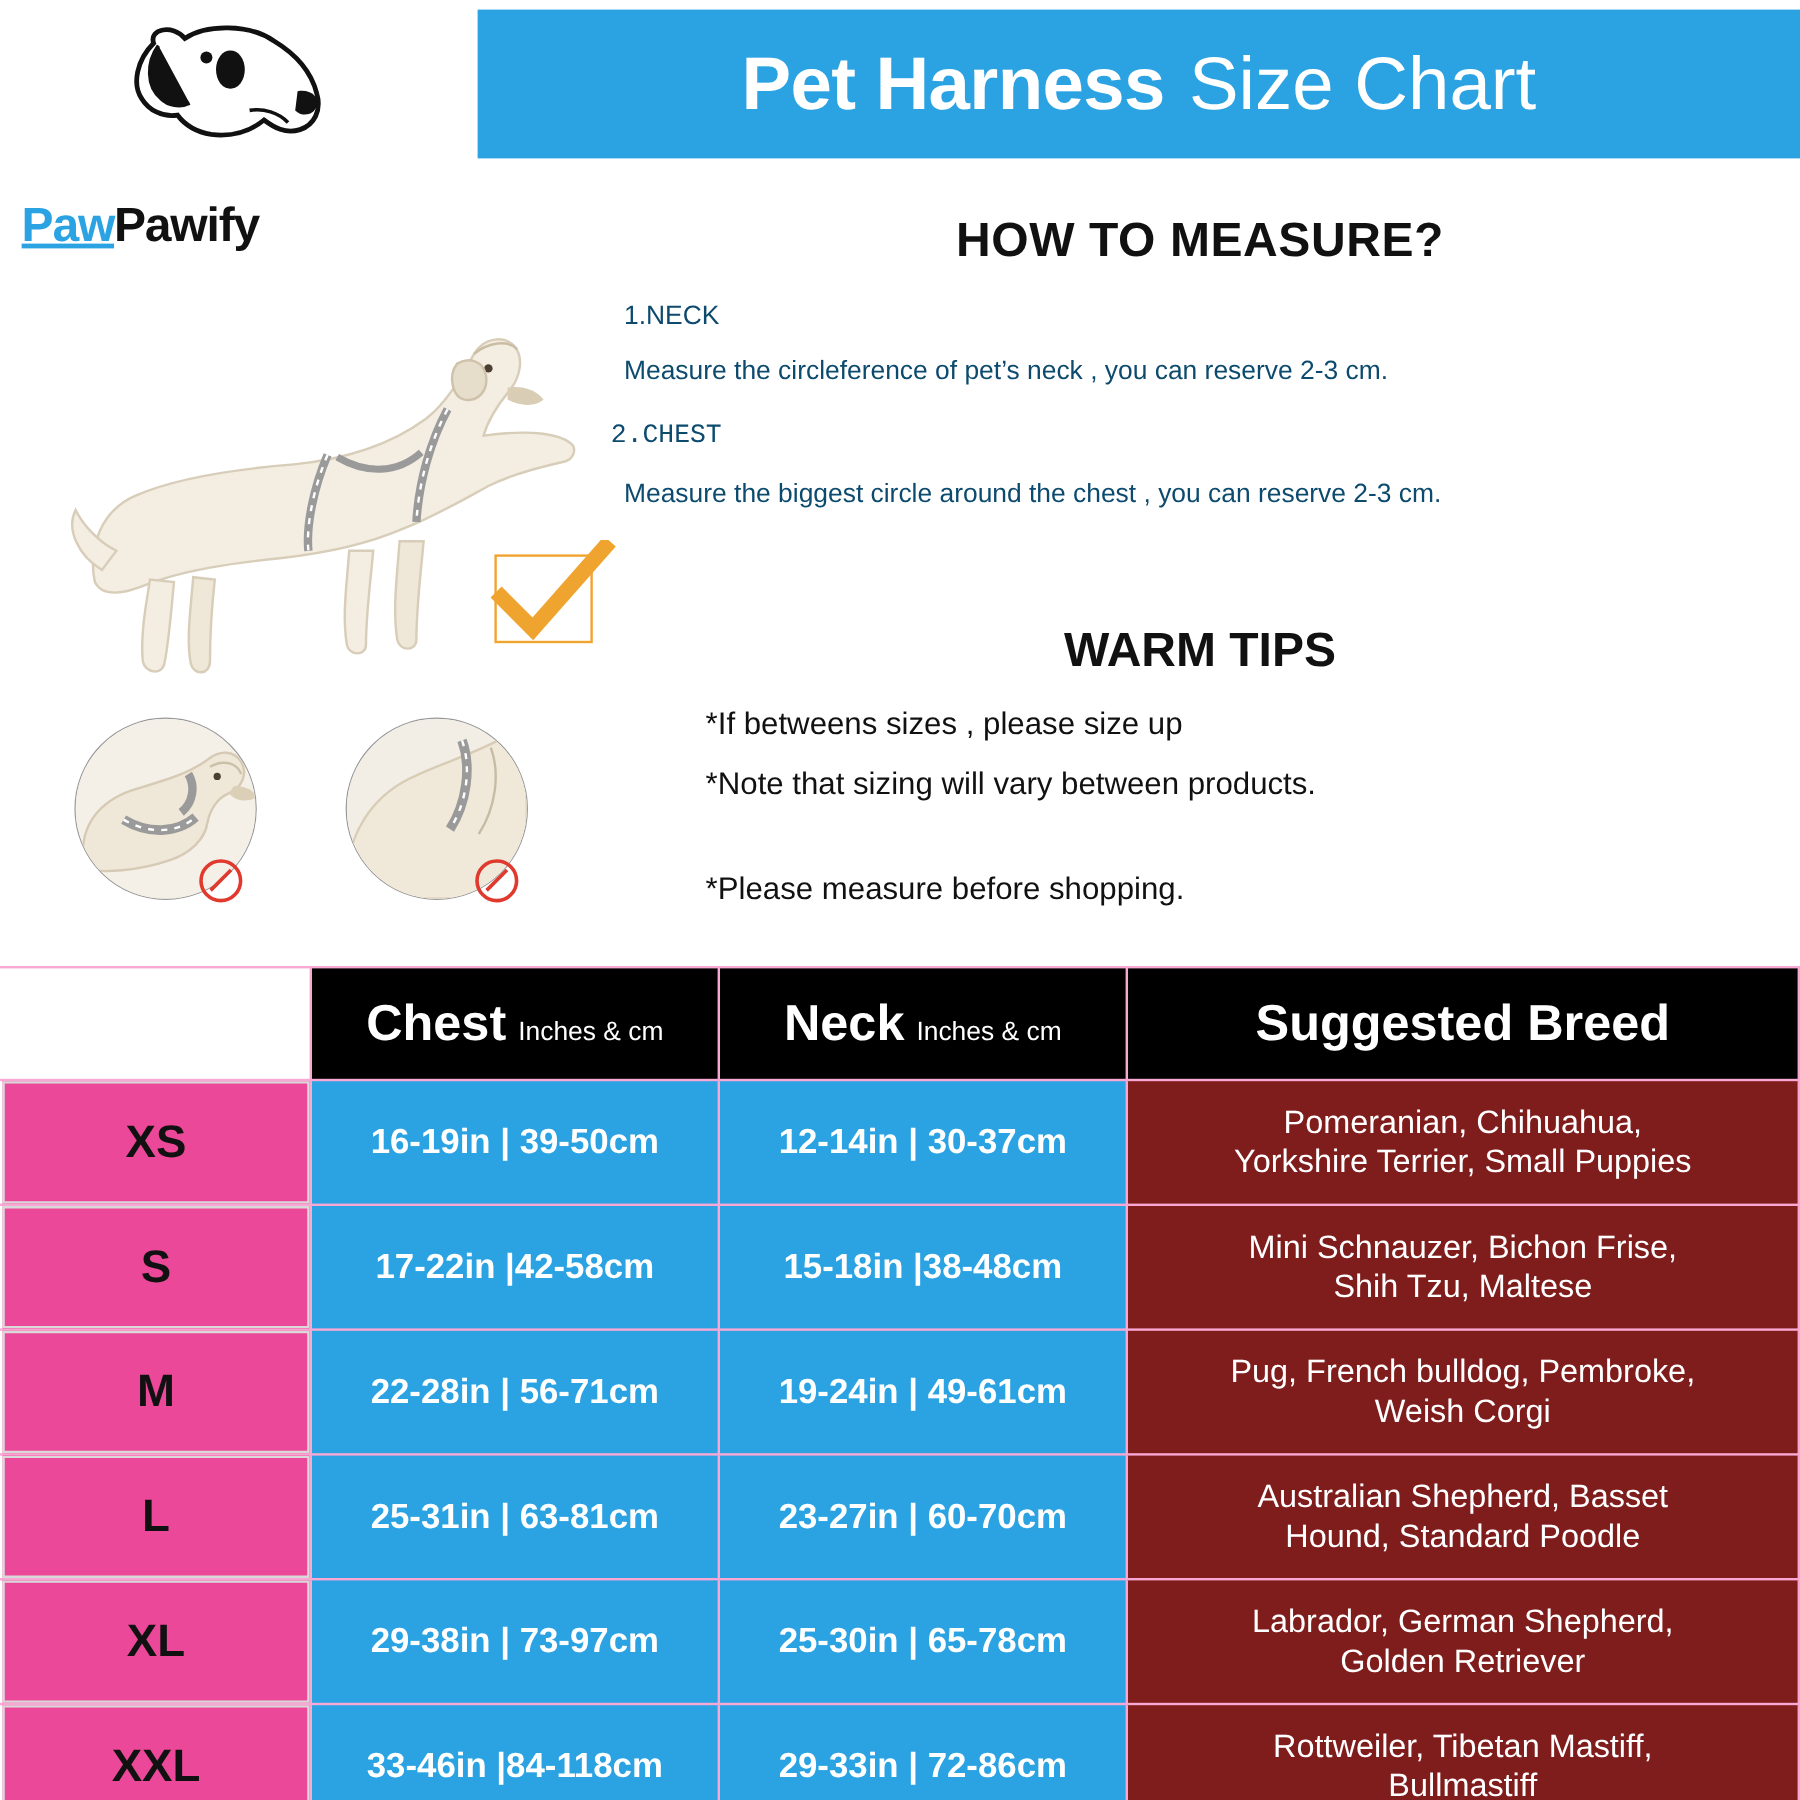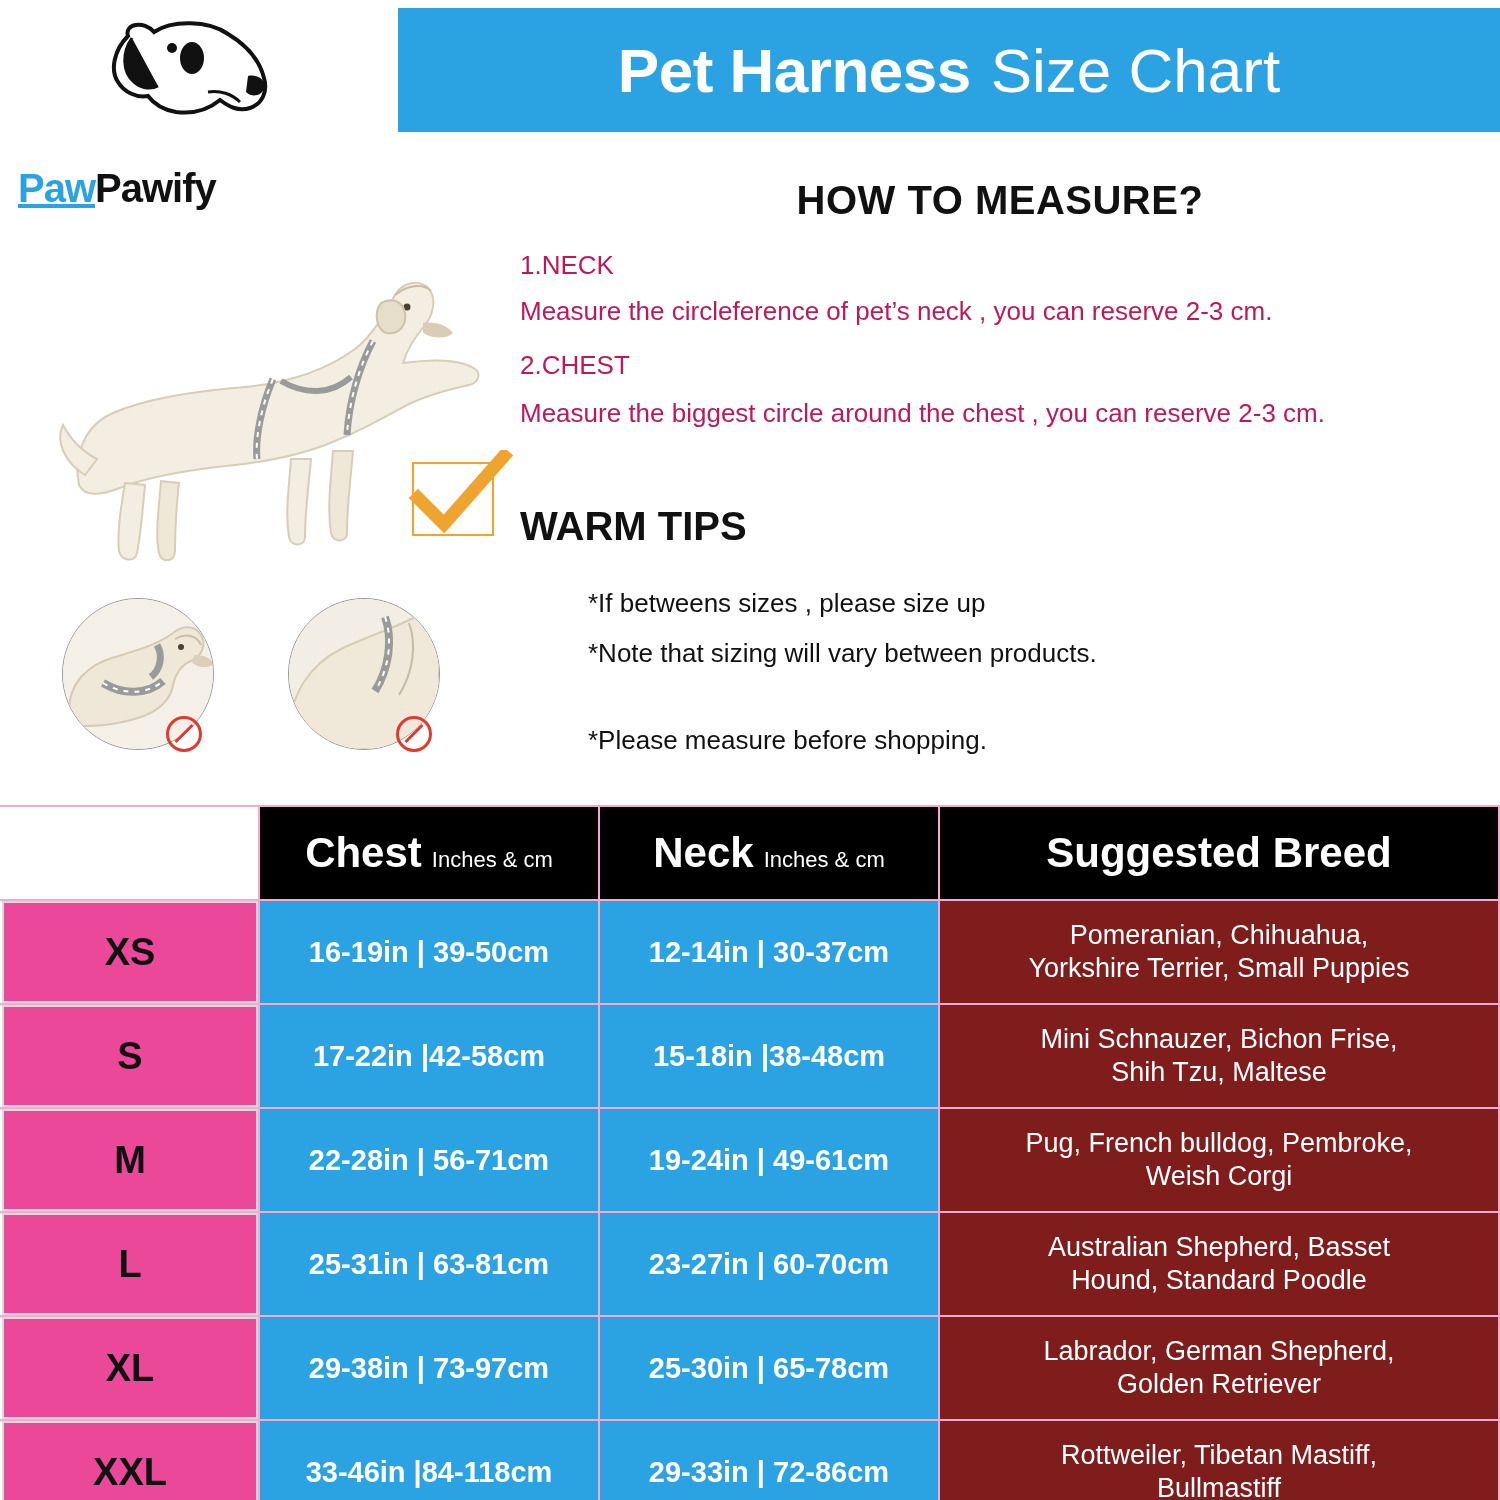--- a/index.html
+++ b/index.html
@@ -125,34 +125,34 @@
     position: absolute;
     left: 520px; top: 178px;
     width: 960px;
     text-align: center;
     font-size: 40px;
     font-weight: bold;
     letter-spacing: 0.5px;
   }
   .measure-line {
     position: absolute;
-    font-size: 26px;
-    color: #be185d;
+    font-size: 22px;
+    color: #0c4a6e;
     white-space: nowrap;
   }
   .m1 { left: 520px; top: 250px; }
   .m2 { left: 520px; top: 296px; }
-  .m3 { left: 520px; top: 350px; }
+  .m3 { left: 509px; top: 350px; font-family: Liberation Mono, monospace; }
   .m4 { left: 520px; top: 398px; }
 
   .warm-title {
     position: absolute;
-    left: 520px; top: 504px;
+    left: 520px; top: 520px;
     width: 960px;
-    text-align: left;
+    text-align: center;
     font-size: 40px;
     font-weight: bold;
   }
   .tip {
     position: absolute;
     font-size: 26px;
     white-space: nowrap;
   }
   .tip1 { left: 588px; top: 588px; }
   .tip2 { left: 588px; top: 638px; }

